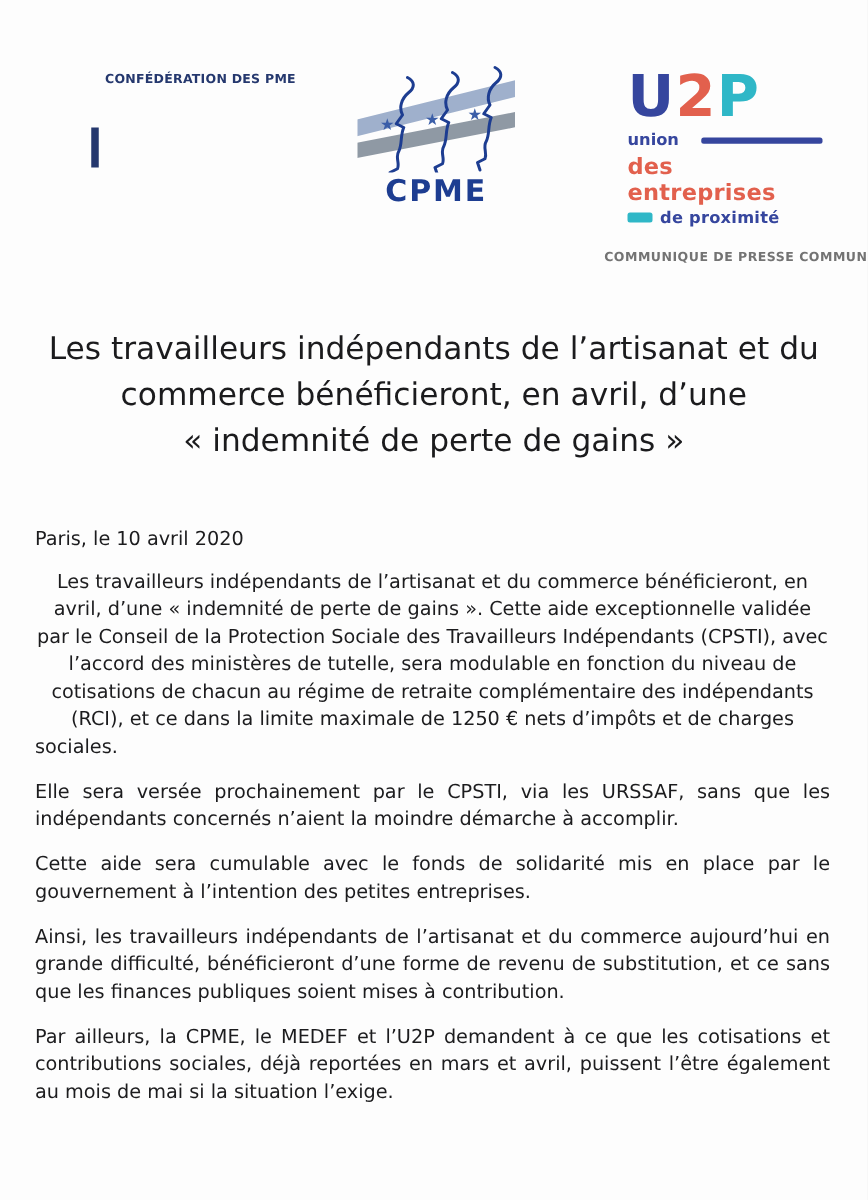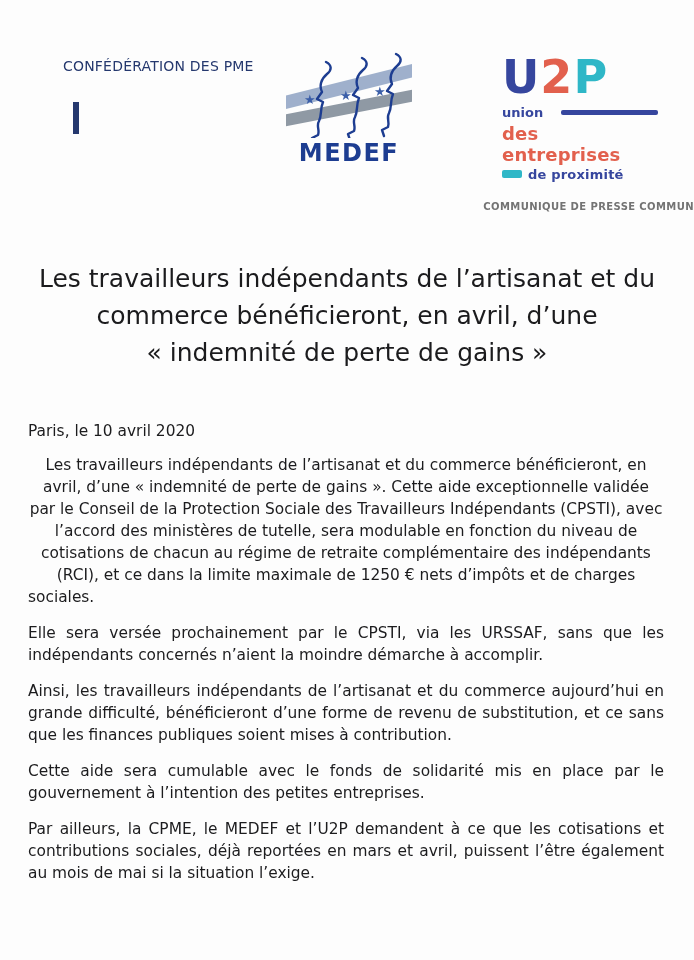--- a/index.html
+++ b/index.html
@@ -18,21 +18,21 @@
     overflow:hidden;
   }
 
   
   .logo{position:absolute;}
   .cpme{left:42px; top:62px; width:200px;}
   .cpme-word{font-weight:bold; font-size:46px; line-height:1; letter-spacing:-3px;}
   .cpme-c{color:var(--cpme-red);}
   .cpme-rest{color:var(--cpme-teal);}
   .cpme-bar{position:absolute; left:31px; top:40px; width:6px; height:32px; background:var(--cpme-navy);}
-  .cpme-tag{font-size:14px; font-weight:normal; color:var(--cpme-navy); margin:-4px 0 0 21px; letter-spacing:0.2px; white-space:nowrap;}
+  .cpme-tag{font-size:10px; font-weight:bold; color:var(--cpme-navy); margin:-4px 0 0 42px; letter-spacing:0.2px; white-space:nowrap;}
 
   .medef{left:284px; top:52px; width:130px; text-align:center;}
   .medef svg{display:block; margin:0 auto;}
   .medef-band-blue{fill:var(--medef-band-blue);}
   .medef-band-gray{fill:var(--medef-band-gray);}
   .medef-profile{fill:none; stroke:var(--medef-navy); stroke-width:2.4; stroke-linecap:round; stroke-linejoin:round;}
   .medef-star{fill:var(--medef-star); font-size:13px;}
   .medef-word{font-size:24px; font-weight:bold; color:var(--medef-navy); letter-spacing:1.5px; margin-top:1px;}
 
   .u2p{left:502px; top:56px; width:156px;}
@@ -89,21 +89,21 @@
         <g transform="translate(58,4)">
           <text class="medef-star" x="-4" y="44">★</text>
           <path class="medef-profile" d="M18,2 C24,5 24,10 19,14 C13,19 11,26 14,32 L9,39 L15,42 C12,49 14,55 11,61 C8,66 12,70 10,75 L4,78 L6,84"></path>
         </g>
         <g transform="translate(92,0)">
           <text class="medef-star" x="-4" y="44">★</text>
           <path class="medef-profile" d="M18,2 C24,5 24,10 19,14 C13,19 11,26 14,32 L9,39 L15,42 C12,49 14,55 11,61 C8,66 12,70 10,75 L4,78 L6,84"></path>
         </g>
       </g>
     </svg>
-    <div class="medef-word">MEDEF</div>
+    <div class="medef-word">CPME</div>
   </div>
 
   <div class="logo u2p">
     <div class="u2p-word"><span class="u2p-u">U</span><span class="u2p-2">2</span><span class="u2p-p">P</span></div>
     <div class="u2p-line1">
       <span class="u2p-union">union</span>
       <span class="u2p-bar"></span>
     </div>
     <div class="u2p-line2">des entreprises</div>
     <div class="u2p-line3">
@@ -117,18 +117,18 @@
   <div class="title">
     <div>Les travailleurs indépendants de l’artisanat et du</div>
     <div>commerce bénéficieront, en avril, d’une</div>
     <div>« indemnité de perte de gains »</div>
   </div>
 
   <div class="content">
     <div class="dateline">Paris, le 10 avril 2020</div>
     <p class="ragged">Les travailleurs indépendants de l’artisanat et du commerce bénéficieront, en avril, d’une « indemnité de perte de gains ». Cette aide exceptionnelle validée par le Conseil de la Protection Sociale des Travailleurs Indépendants (CPSTI), avec l’accord des ministères de tutelle, sera modulable en fonction du niveau de cotisations de chacun au régime de retraite complémentaire des indépendants (RCI), et ce dans la limite maximale de 1250 € nets d’impôts et de charges sociales.</p>
     <p>Elle sera versée prochainement par le CPSTI, via les URSSAF, sans que les indépendants concernés n’aient la moindre démarche à accomplir.</p>
+    <p>Cette aide sera cumulable avec le fonds de solidarité mis en place par le gouvernement à l’intention des petites entreprises.</p>
     <p>Ainsi, les travailleurs indépendants de l’artisanat et du commerce aujourd’hui en grande difficulté, bénéficieront d’une forme de revenu de substitution, et ce sans que les finances publiques soient mises à contribution.</p>
-    <p>Cette aide sera cumulable avec le fonds de solidarité mis en place par le gouvernement à l’intention des petites entreprises.</p>
     <p>Par ailleurs, la CPME, le MEDEF et l’U2P demandent à ce que les cotisations et contributions sociales, déjà reportées en mars et avril, puissent l’être également au mois de mai si la situation l’exige.</p>
   </div>
 
 </div>
 
 </body></html>

